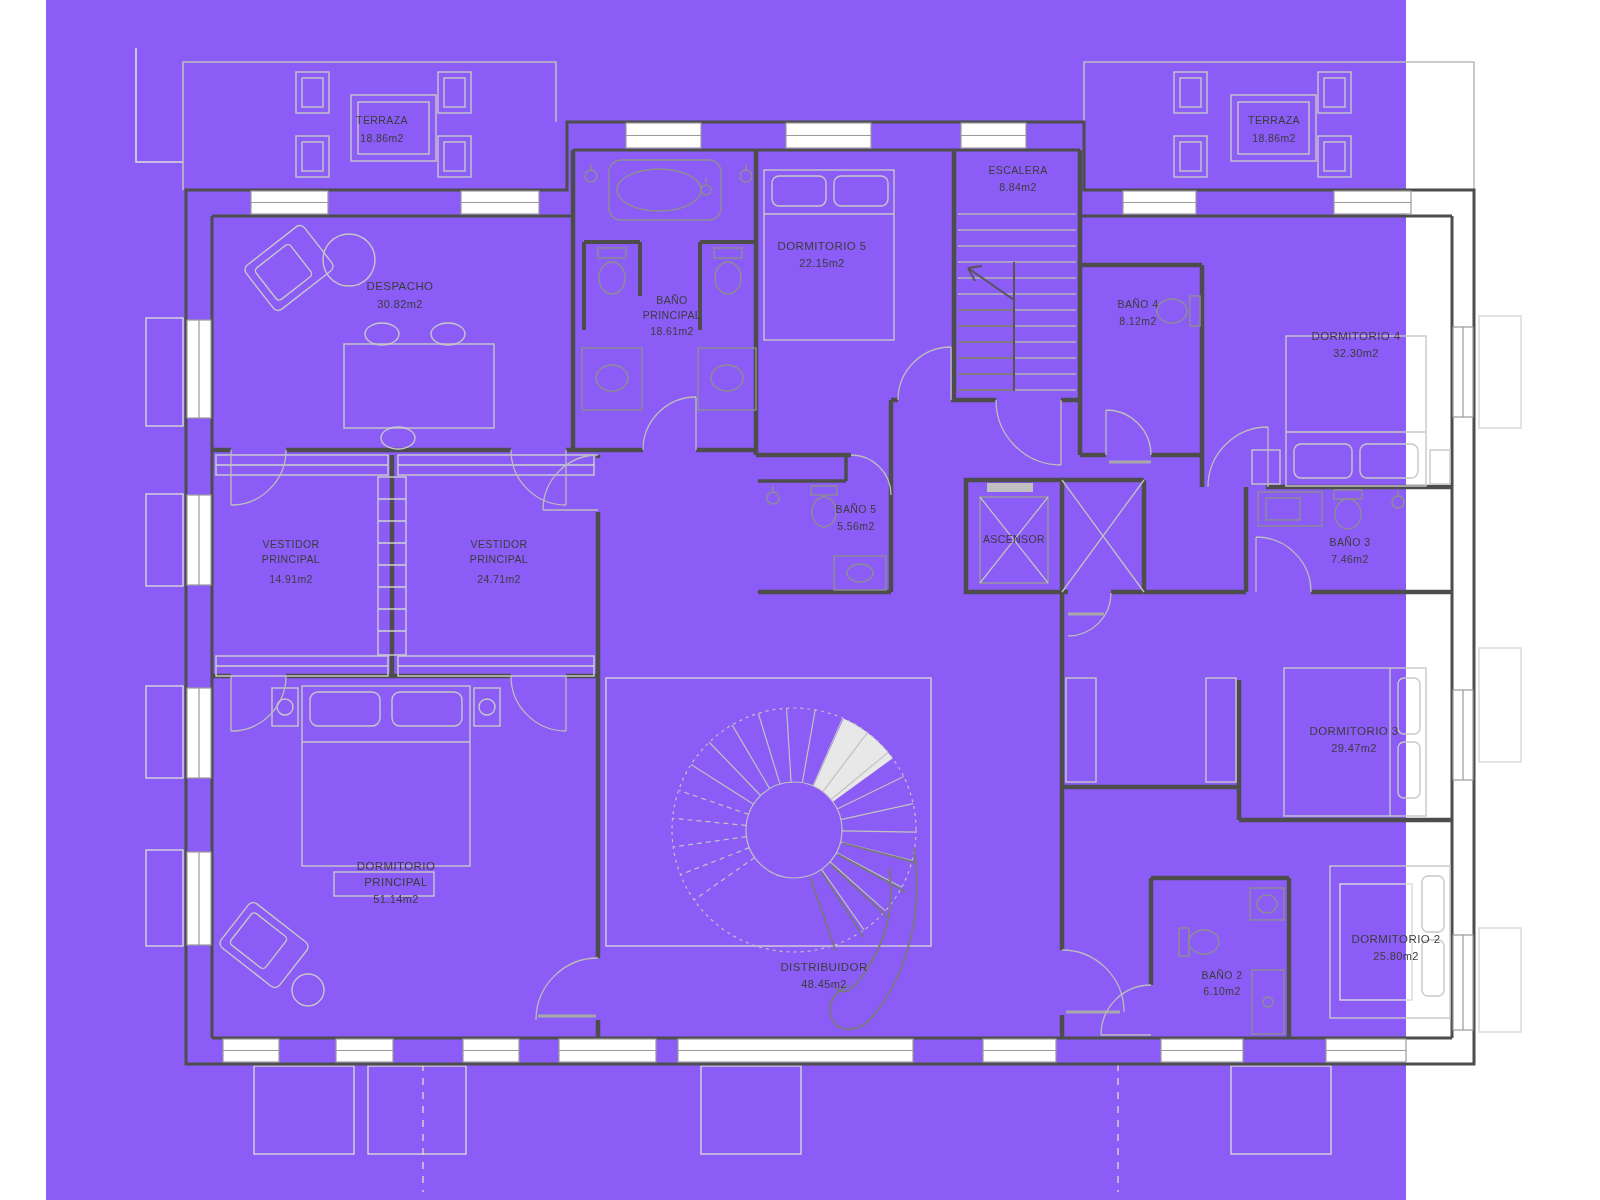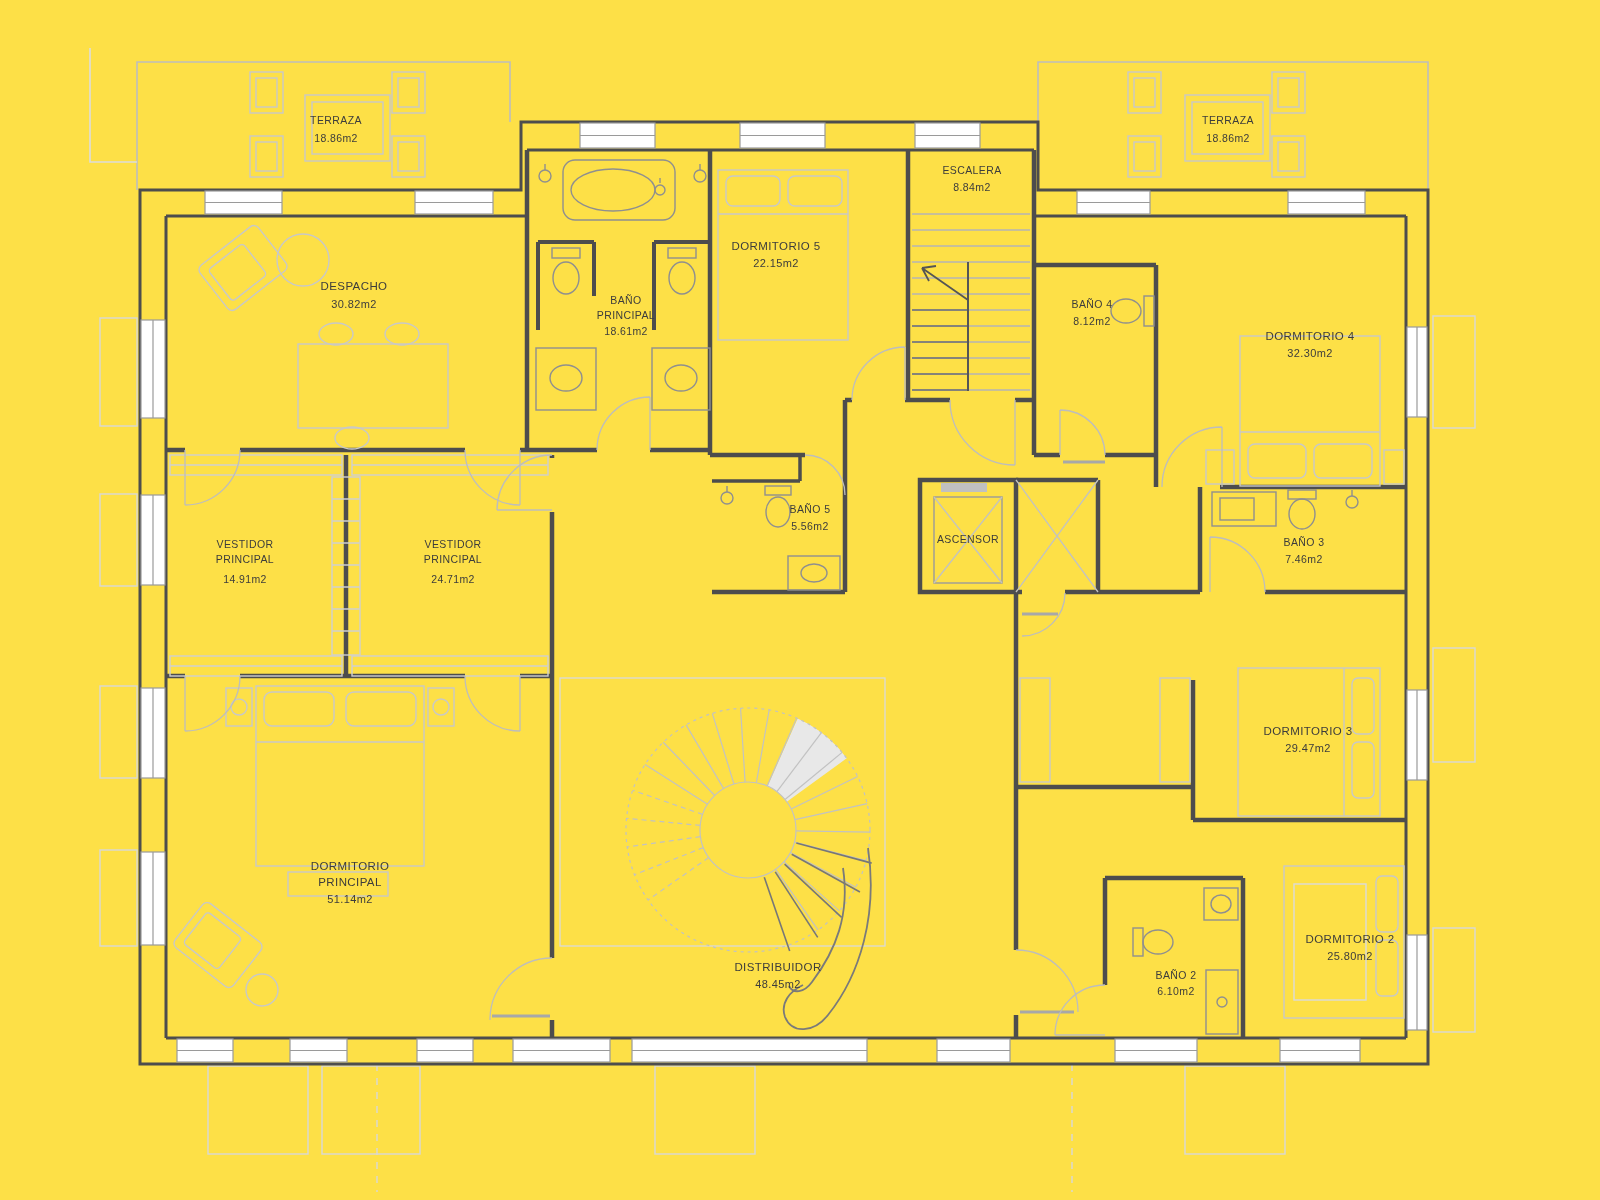--- a/index.html
+++ b/index.html
@@ -1,17 +1,17 @@
 <!DOCTYPE html>
 <html><head>
 <meta charset="utf-8">
 <style>
   html,body{margin:0;padding:0;background:#fff;}
-  #stage{width:1600px;height:1200px;position:relative;background:#fde047;
-         font-family:"Liberation Sans", sans-serif;}
+  #stage{width:1360px;height:1200px;position:relative;background:#8b5cf6;
+         font-family:"Liberation Sans", sans-serif;margin-left:46px;}
   svg{display:block;}
   text{font-family:"Liberation Sans", sans-serif;fill:#3c3c3c;
        letter-spacing:.4px;}
   .room-name{font-size:11.5px;}
   .room-area{font-size:11px;}
   .small-name{font-size:10.5px;}
 </style>
 </head>
 <body>
 

